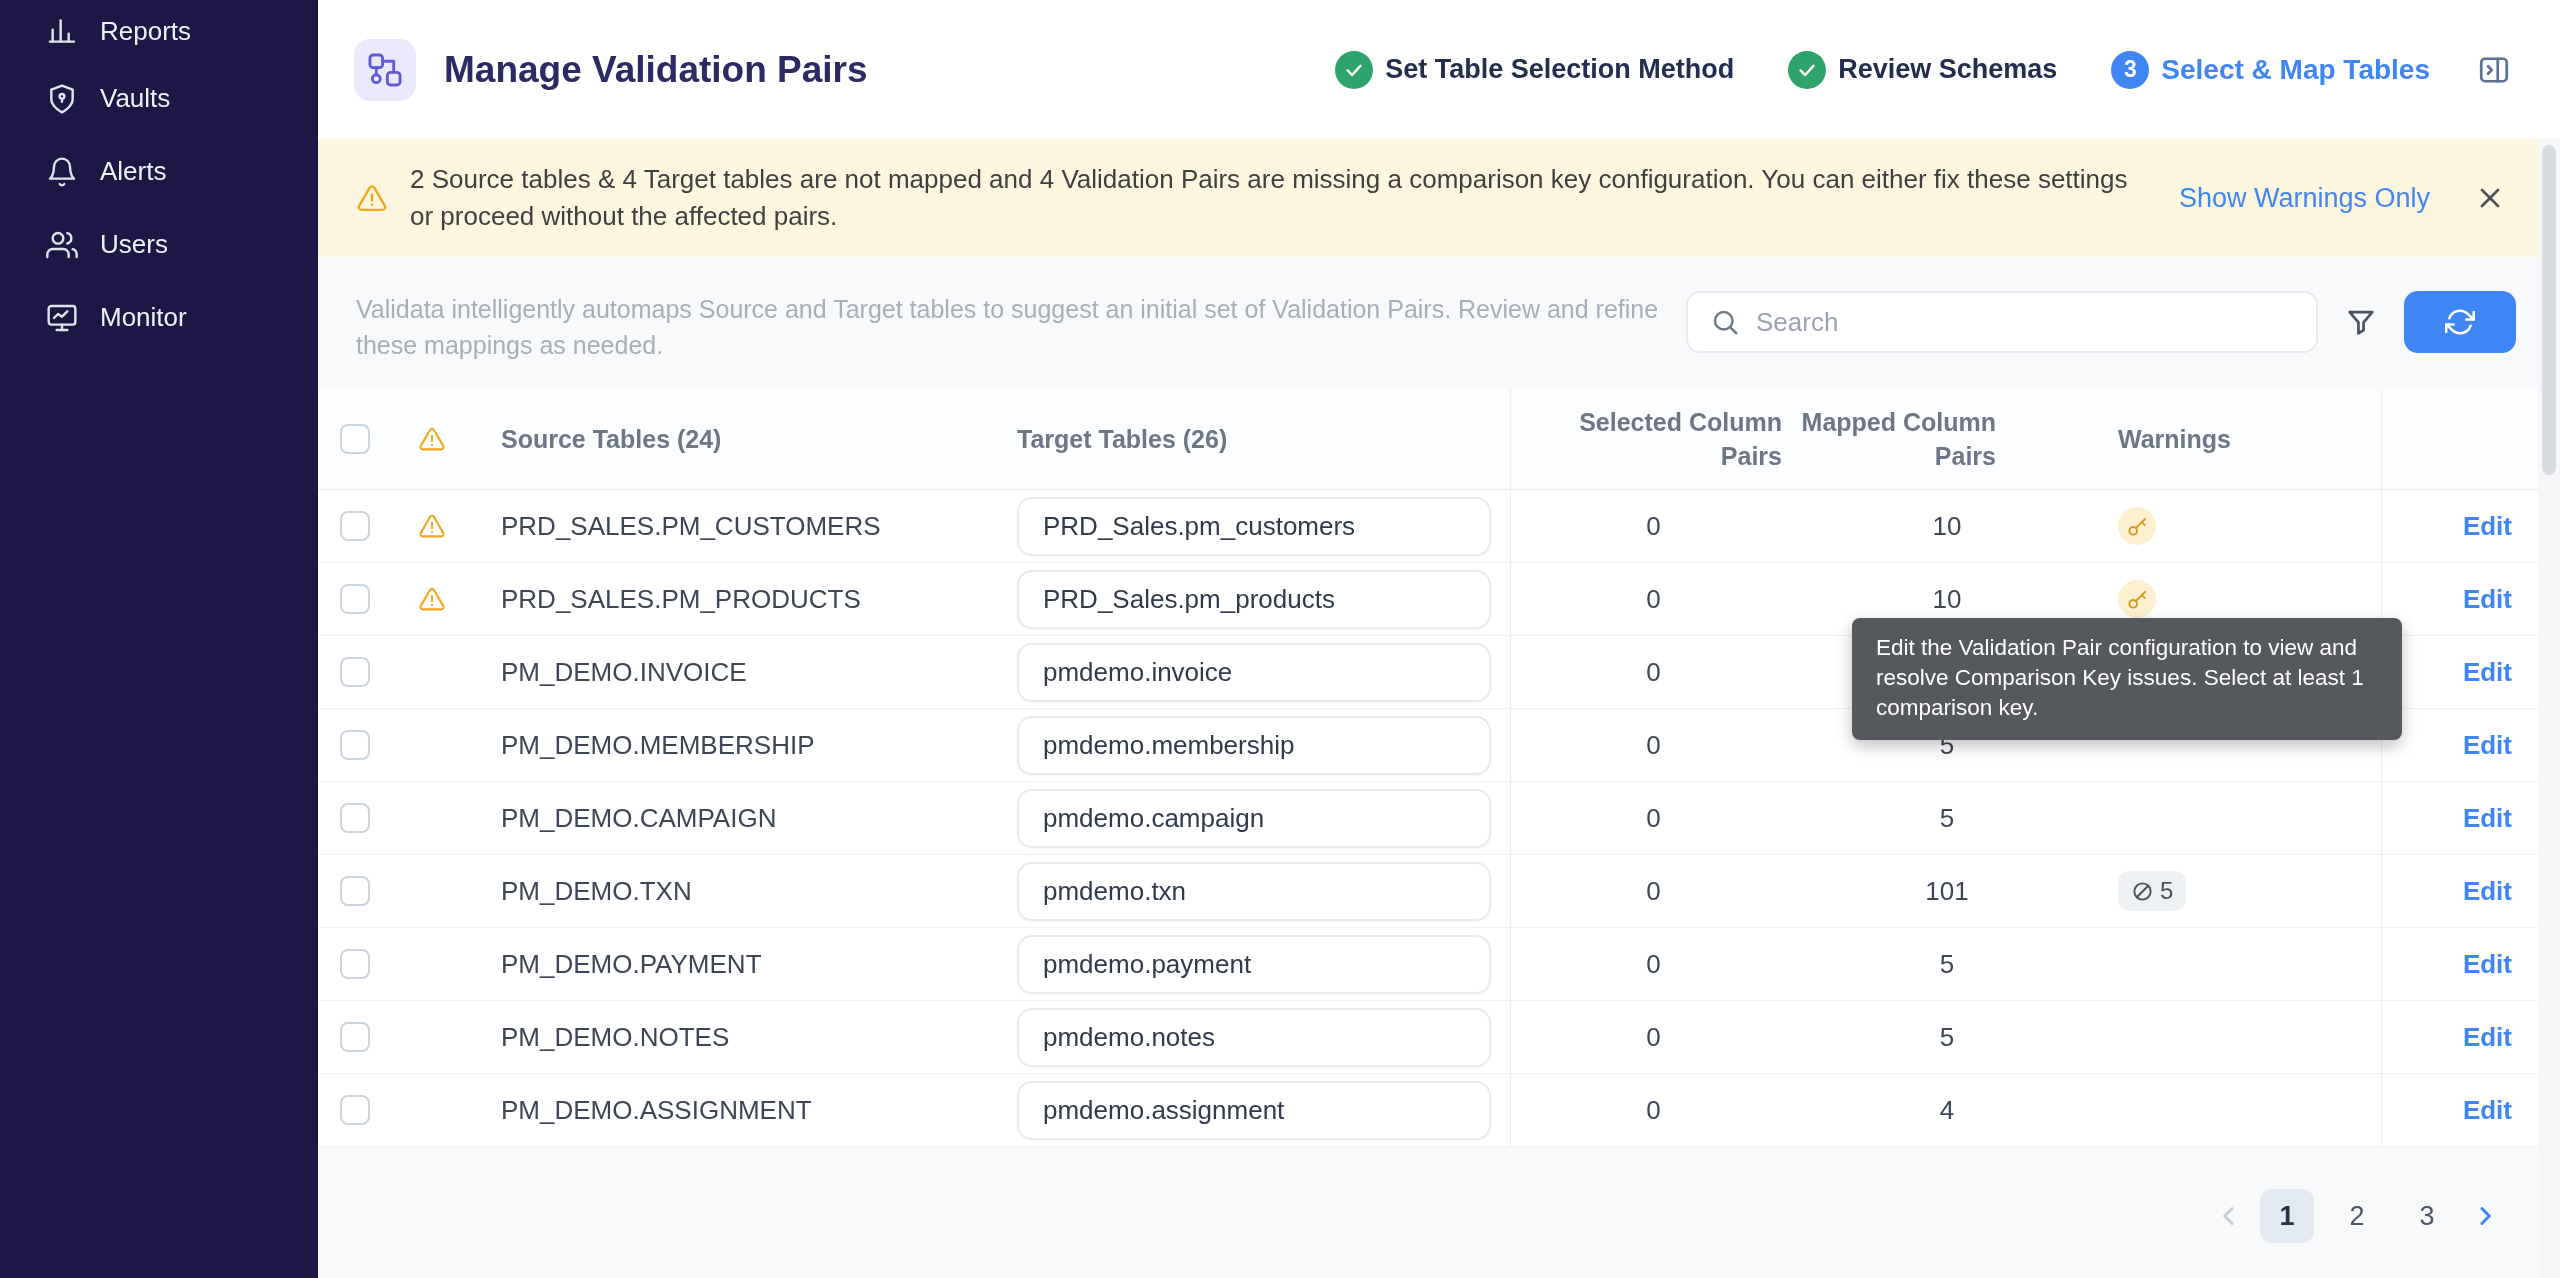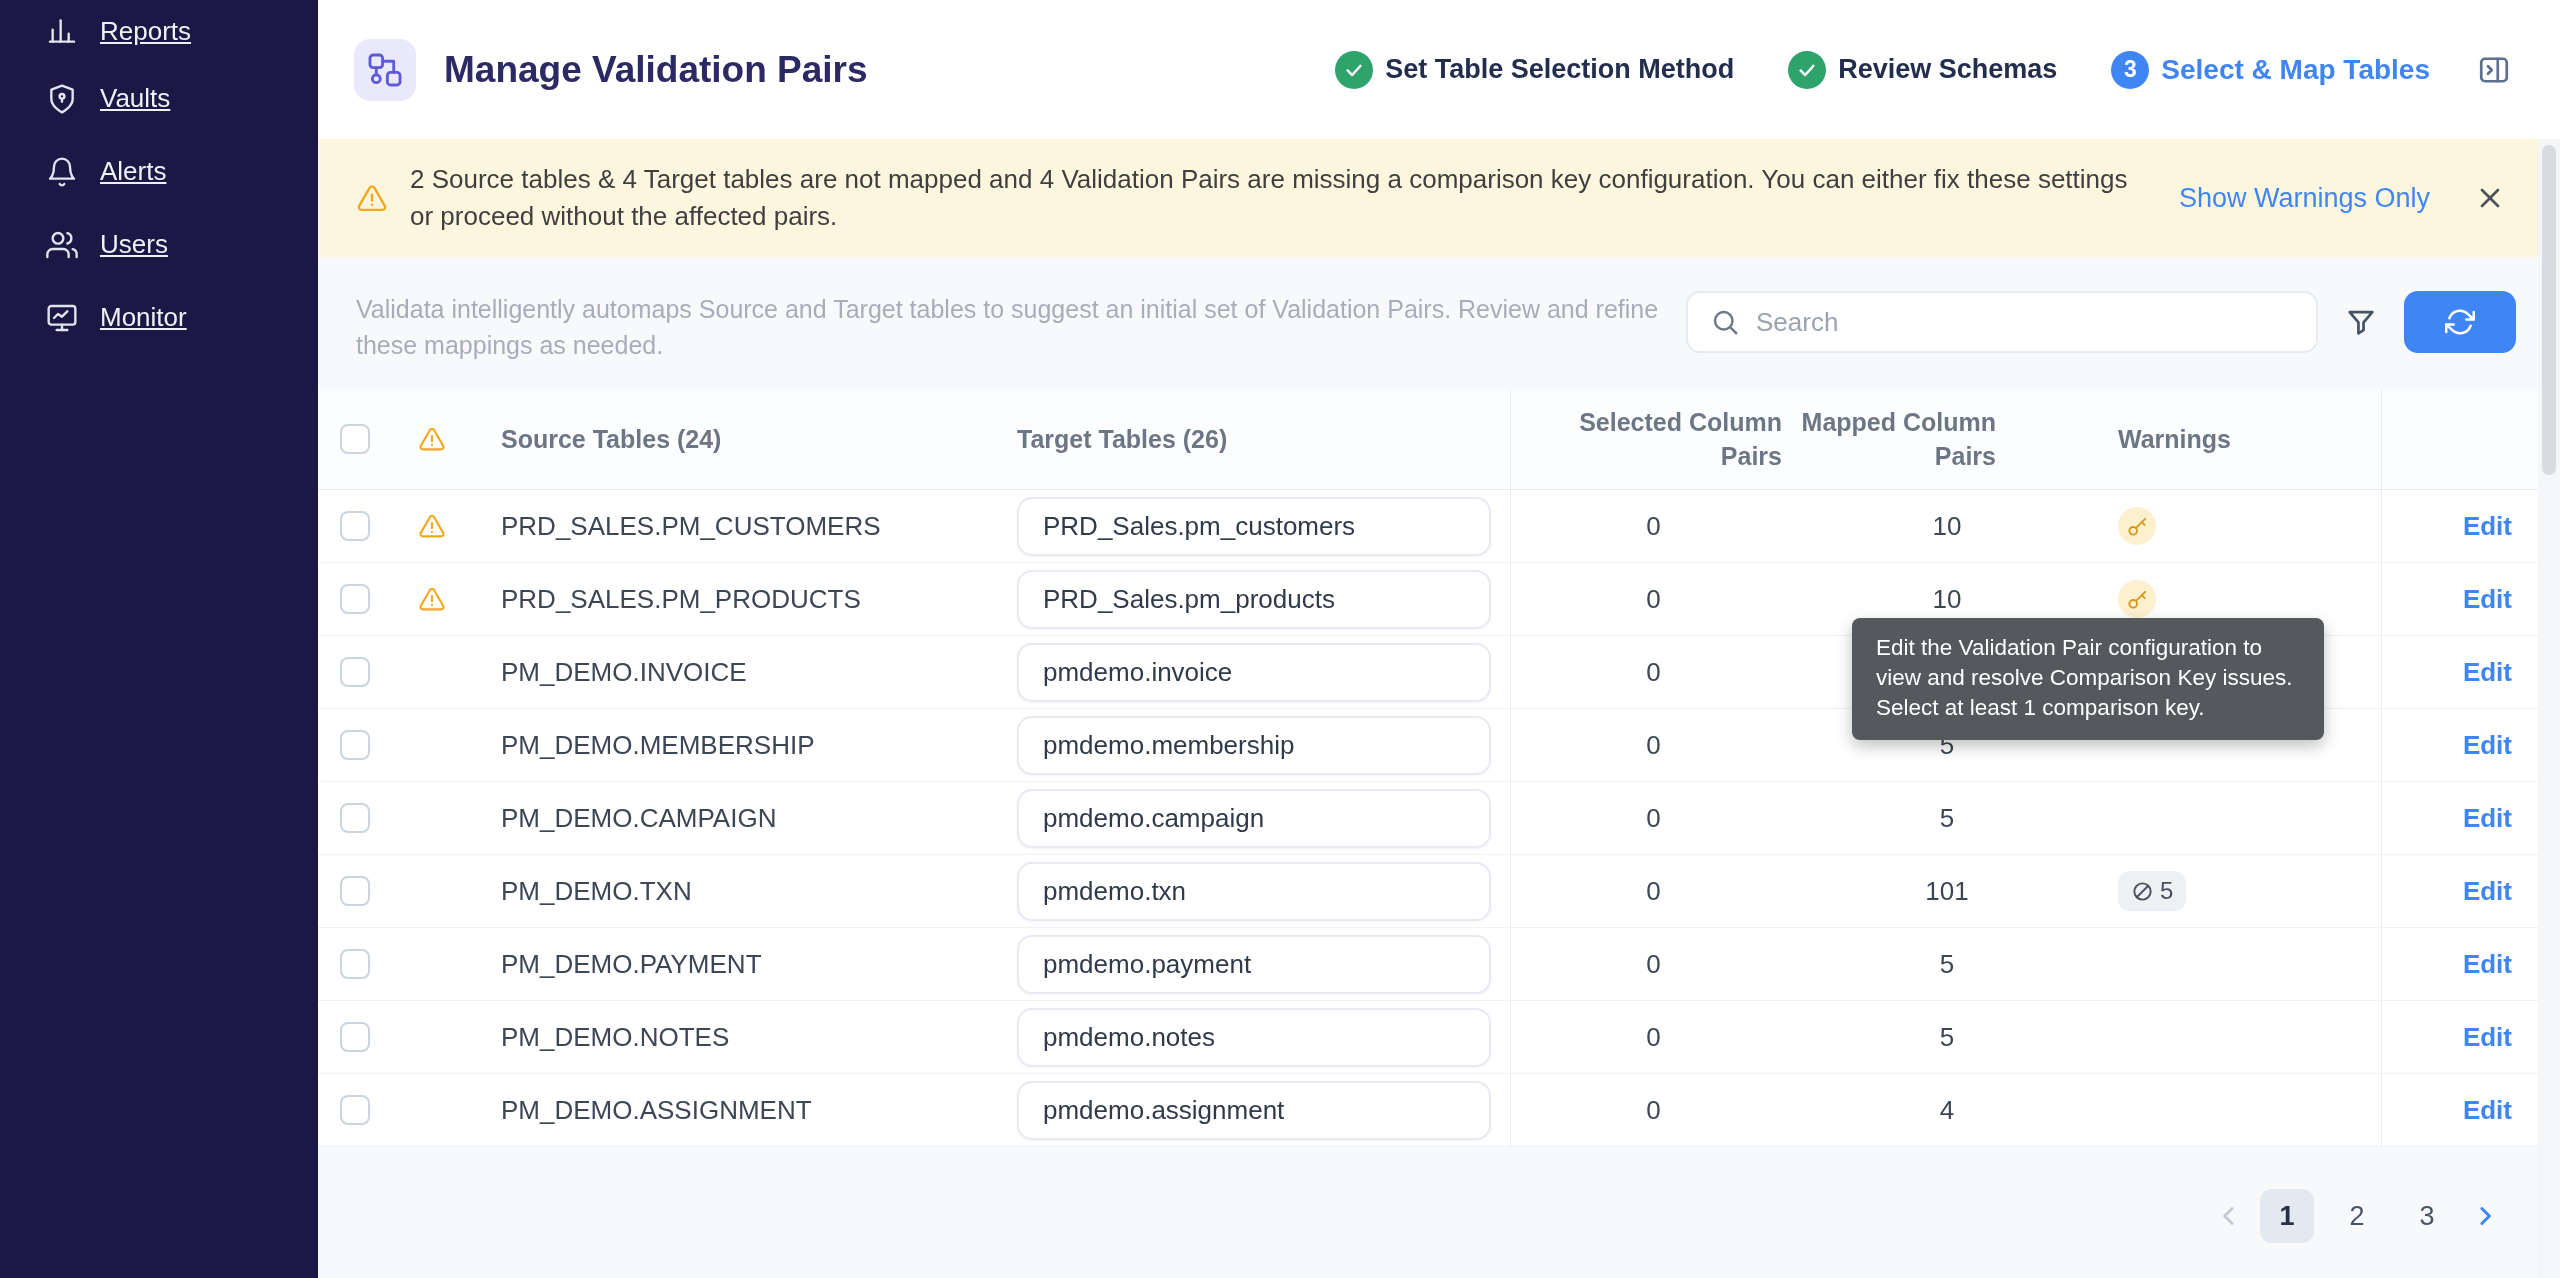--- a/index.html
+++ b/index.html
@@ -3,21 +3,21 @@
 <meta charset="utf-8">
 <style>
   * { box-sizing: border-box; margin: 0; padding: 0; }
   html,body { width:2560px; height:1278px; }
   body { font-family:"Liberation Sans","DejaVu Sans",sans-serif; }
 
   .app { position:relative; width:2560px; height:1278px; display:flex; background:#f8f9fb; overflow:hidden; }
 
   
   .sidebar { flex:0 0 318px; background:var(--sidebar-bg,#1c1744); padding-top:0; }
-  .sb-item { height:73px; display:flex; align-items:center; gap:22px; padding-left:46px; color:#eef2f7; font-size:26px; font-weight:500; cursor:pointer;text-decoration:underline; }
+  .sb-item { height:73px; display:flex; align-items:center; gap:22px; padding-left:46px; color:#eef2f7; font-size:26px; font-weight:500; cursor:pointer; }
   .sb-item:first-child { height:62px; }
   .sb-icon { width:32px; height:32px; display:flex; color:#dfe5ee; }
   .sb-icon svg { width:32px; height:32px; }
   .sb-label { white-space:nowrap; }
 
   
   .main { flex:1; min-width:0; display:flex; flex-direction:column; background:#f8f9fb; }
 
   .topbar { height:139px; background:#fff; display:flex; align-items:center; padding:0 44px 0 36px; flex:0 0 139px; }
   .title-icon { width:62px; height:62px; border-radius:16px; background:#eae8fb; display:flex; align-items:center; justify-content:center; color:#5f5ad8; }
@@ -91,21 +91,21 @@
   
   .pagination { display:flex; align-items:center; justify-content:flex-end; gap:16px; padding:42px 60px 0 0; }
   .page-btn { min-width:54px; height:54px; border-radius:12px; display:flex; align-items:center; justify-content:center; font-size:27px; color:#4a5568; cursor:pointer; }
   .page-btn.active { background:#e3e9f1; color:#273143; font-weight:700; }
   .page-nav { display:flex; cursor:pointer; }
   .page-nav svg { width:30px; height:30px; }
   .page-nav.prev { color:#c6cdd6; }
   .page-nav.next { color:var(--accent-blue,#3f85f4); }
 
   
-  .tooltip { position:absolute; left:1852px; top:618px; width:472px; background:var(--tooltip-bg,#55585c); color:#fff; border-radius:8px; padding:15px 24px 17px; font-size:22.5px; line-height:30px; z-index:40; box-shadow:0 6px 16px rgba(0,0,0,0.25); }
+  .tooltip { position:absolute; left:1852px; top:618px; width:550px; background:var(--tooltip-bg,#55585c); color:#fff; border-radius:8px; padding:15px 24px 17px; font-size:22.5px; line-height:30px; z-index:40; box-shadow:0 6px 16px rgba(0,0,0,0.25); }
 
   
   .scrollbar { position:absolute; right:0; top:139px; bottom:0; width:22px; background:#f5f6f8; z-index:30; }
   .scroll-thumb { position:absolute; top:6px; left:4px; width:14px; height:330px; border-radius:7px; background:#d8dce1; }
 
   svg { display:block; }
 </style>
 </head>
 <body>
 

